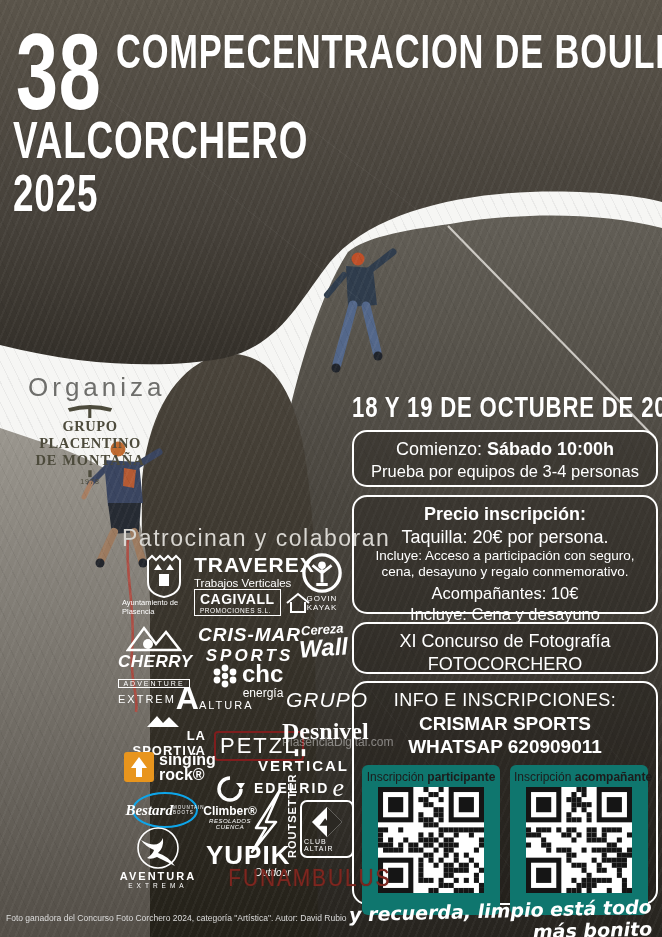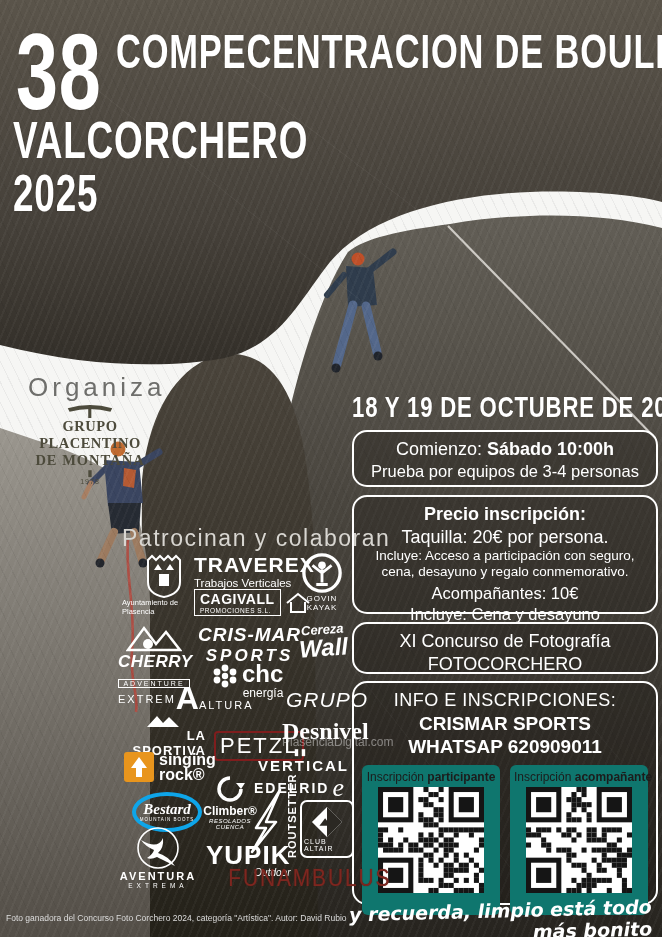--- a/index.html
+++ b/index.html
@@ -21,21 +21,21 @@
   .ibox .l-lg{font-size:18px;line-height:1.25;}
   .ibox .l-md{font-size:16.5px;line-height:1.25;}
   .ibox .l-sm{font-size:13.5px;line-height:1.2;}
   .qr-card{background:#0f766e;border-radius:6px;width:138px;height:150px;color:#1c1c1c;
            text-align:center;padding:5px 4px;box-sizing:border-box;}
   .qr-card .lbl{font-size:12px;margin-bottom:3px;white-space:nowrap;}
   .qr-pattern{width:106px;height:106px;margin:0 auto;background:#fff;}
   
   .sp{color:#fff;z-index:10;}
   .sp .big{font-weight:bold;}
-  .badge-oval{border:4px solid #0ea5e9;border-radius:50%;display:flex;flex-direction:column;
+  .badge-oval{border:2px solid #0ea5e9;border-radius:50%;display:flex;
               align-items:center;justify-content:center;}
   .sq-logo{border:2px solid #fff;border-radius:7px;display:flex;flex-direction:column;
            align-items:center;justify-content:space-between;box-sizing:border-box;}
   .vert{writing-mode:vertical-rl;transform:rotate(180deg);}
   .wm{color:rgba(255,255,255,.42);z-index:11;}
 </style>
 </head>
 <body>
 
 <div id="poster">

